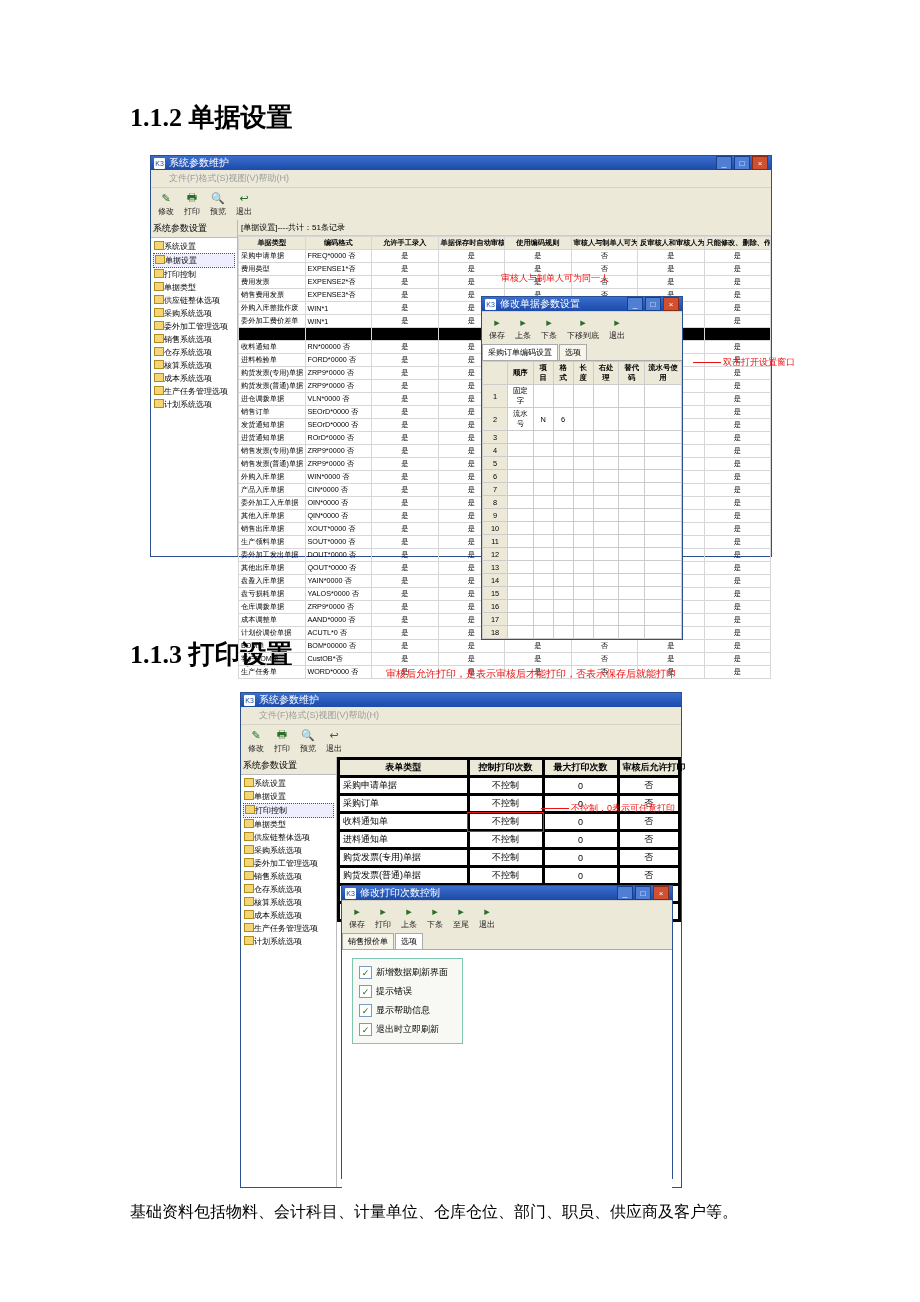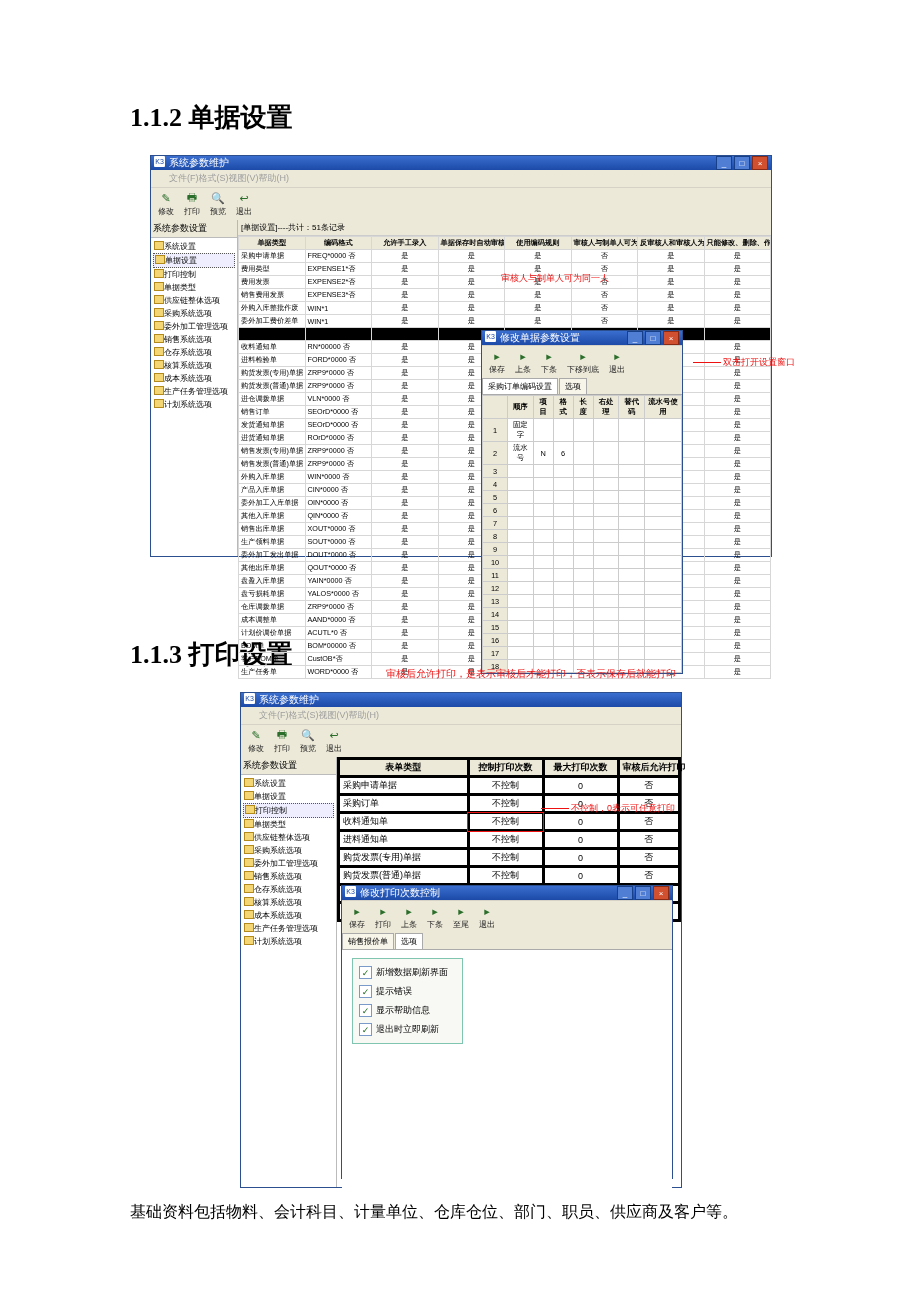--- a/index.html
+++ b/index.html
@@ -39,21 +39,21 @@
     font-family: "SimSun", sans-serif;
     font-size: 9px;
     background: #ece9d8;
     position: relative;
   }
   .titlebar {
     background: linear-gradient(#3a6ecf, #1c4aa8);
     color: #fff;
     height: 14px;
     display: flex;
-    align-items: flex-start;
+    align-items: center;
     padding: 0 3px;
     gap: 4px;
   }
   .titlebar .icon-k3 {
     width: 11px; height: 11px; background: #fff; color: #1c4aa8;
     font-size: 7px; display:flex; align-items:center; justify-content:center;
     border-radius: 1px;
   }
   .titlebar .wintitle { font-size: 10px; }
   .titlebar .winbtns { margin-left:auto; display:flex; gap:2px; }
@@ -585,21 +585,21 @@
                   <td>是</td>
                   <td>是</td>
                 </tr>
               </tbody>
           </table>
         </div>
       </div>
 
       <div class="ann" style="left:350px; top:116px;">审核人与制单人可为同一人</div>
 
-      <div class="popup" style="left:330px; top:140px; width:200px;margin-top:34px;">
+      <div class="popup" style="left:330px; top:140px; width:200px;">
         <div class="titlebar">
           <span class="icon-k3">K3</span>
           <span class="wintitle">修改单据参数设置</span>
           <span class="winbtns">
             <span class="winbtn">_</span>
             <span class="winbtn">□</span>
             <span class="winbtn close">×</span>
           </span>
         </div>
         <div class="toolbar" id="ptoolbar1">

